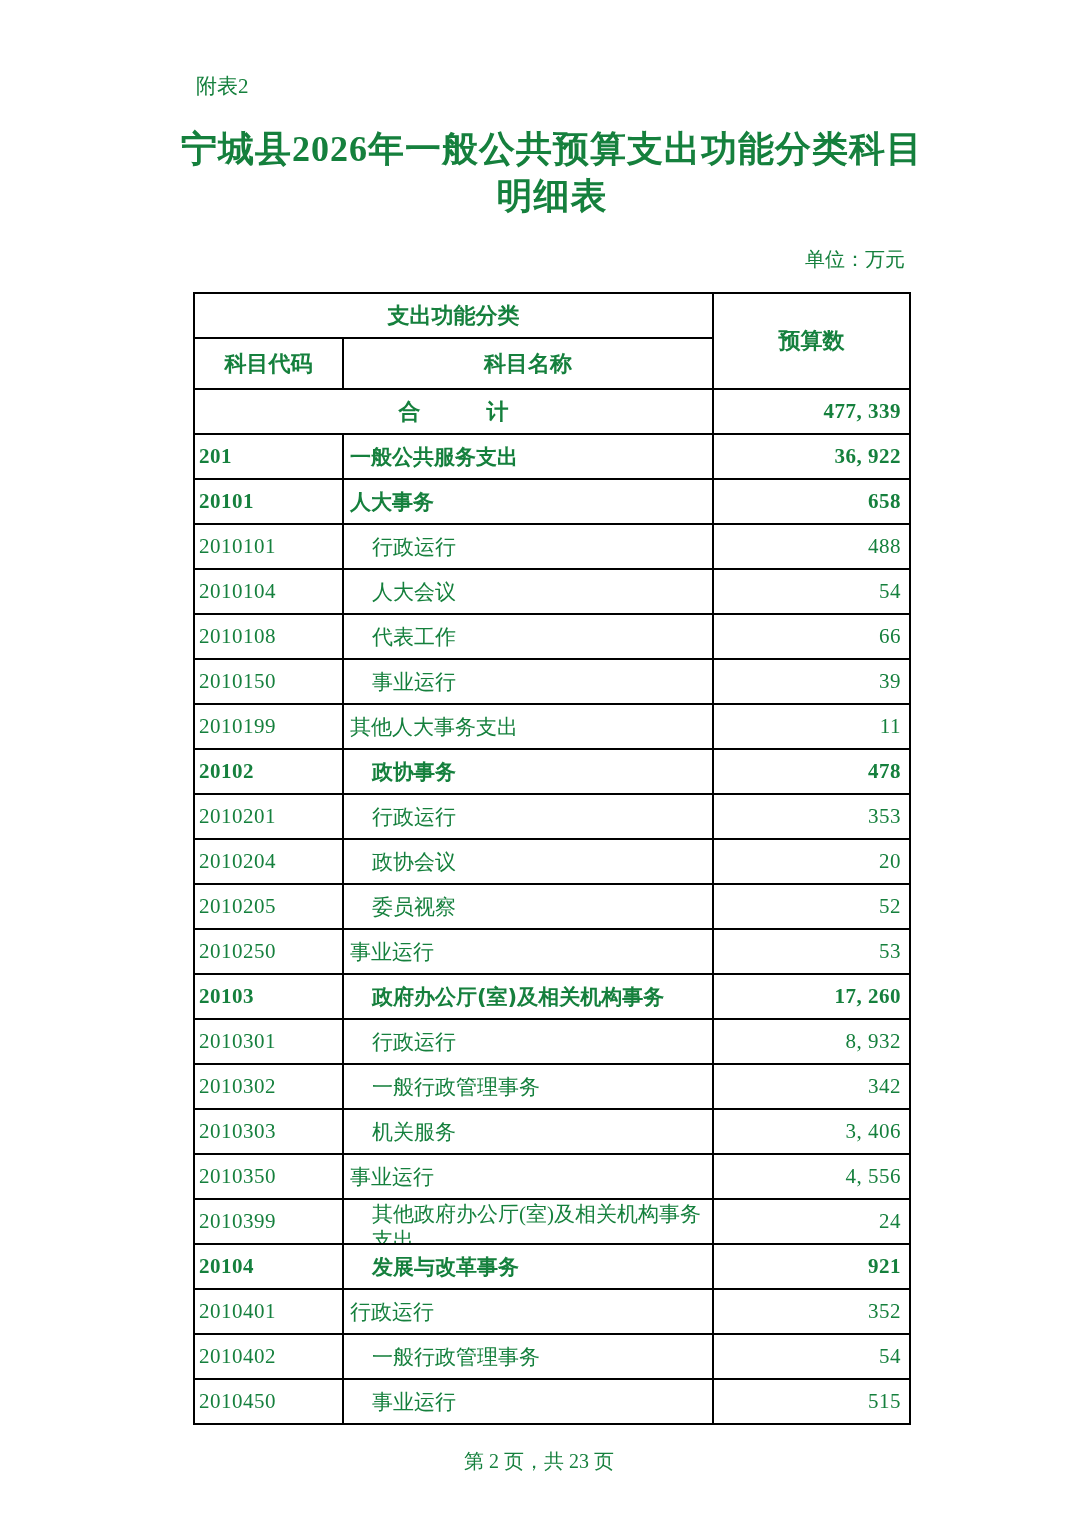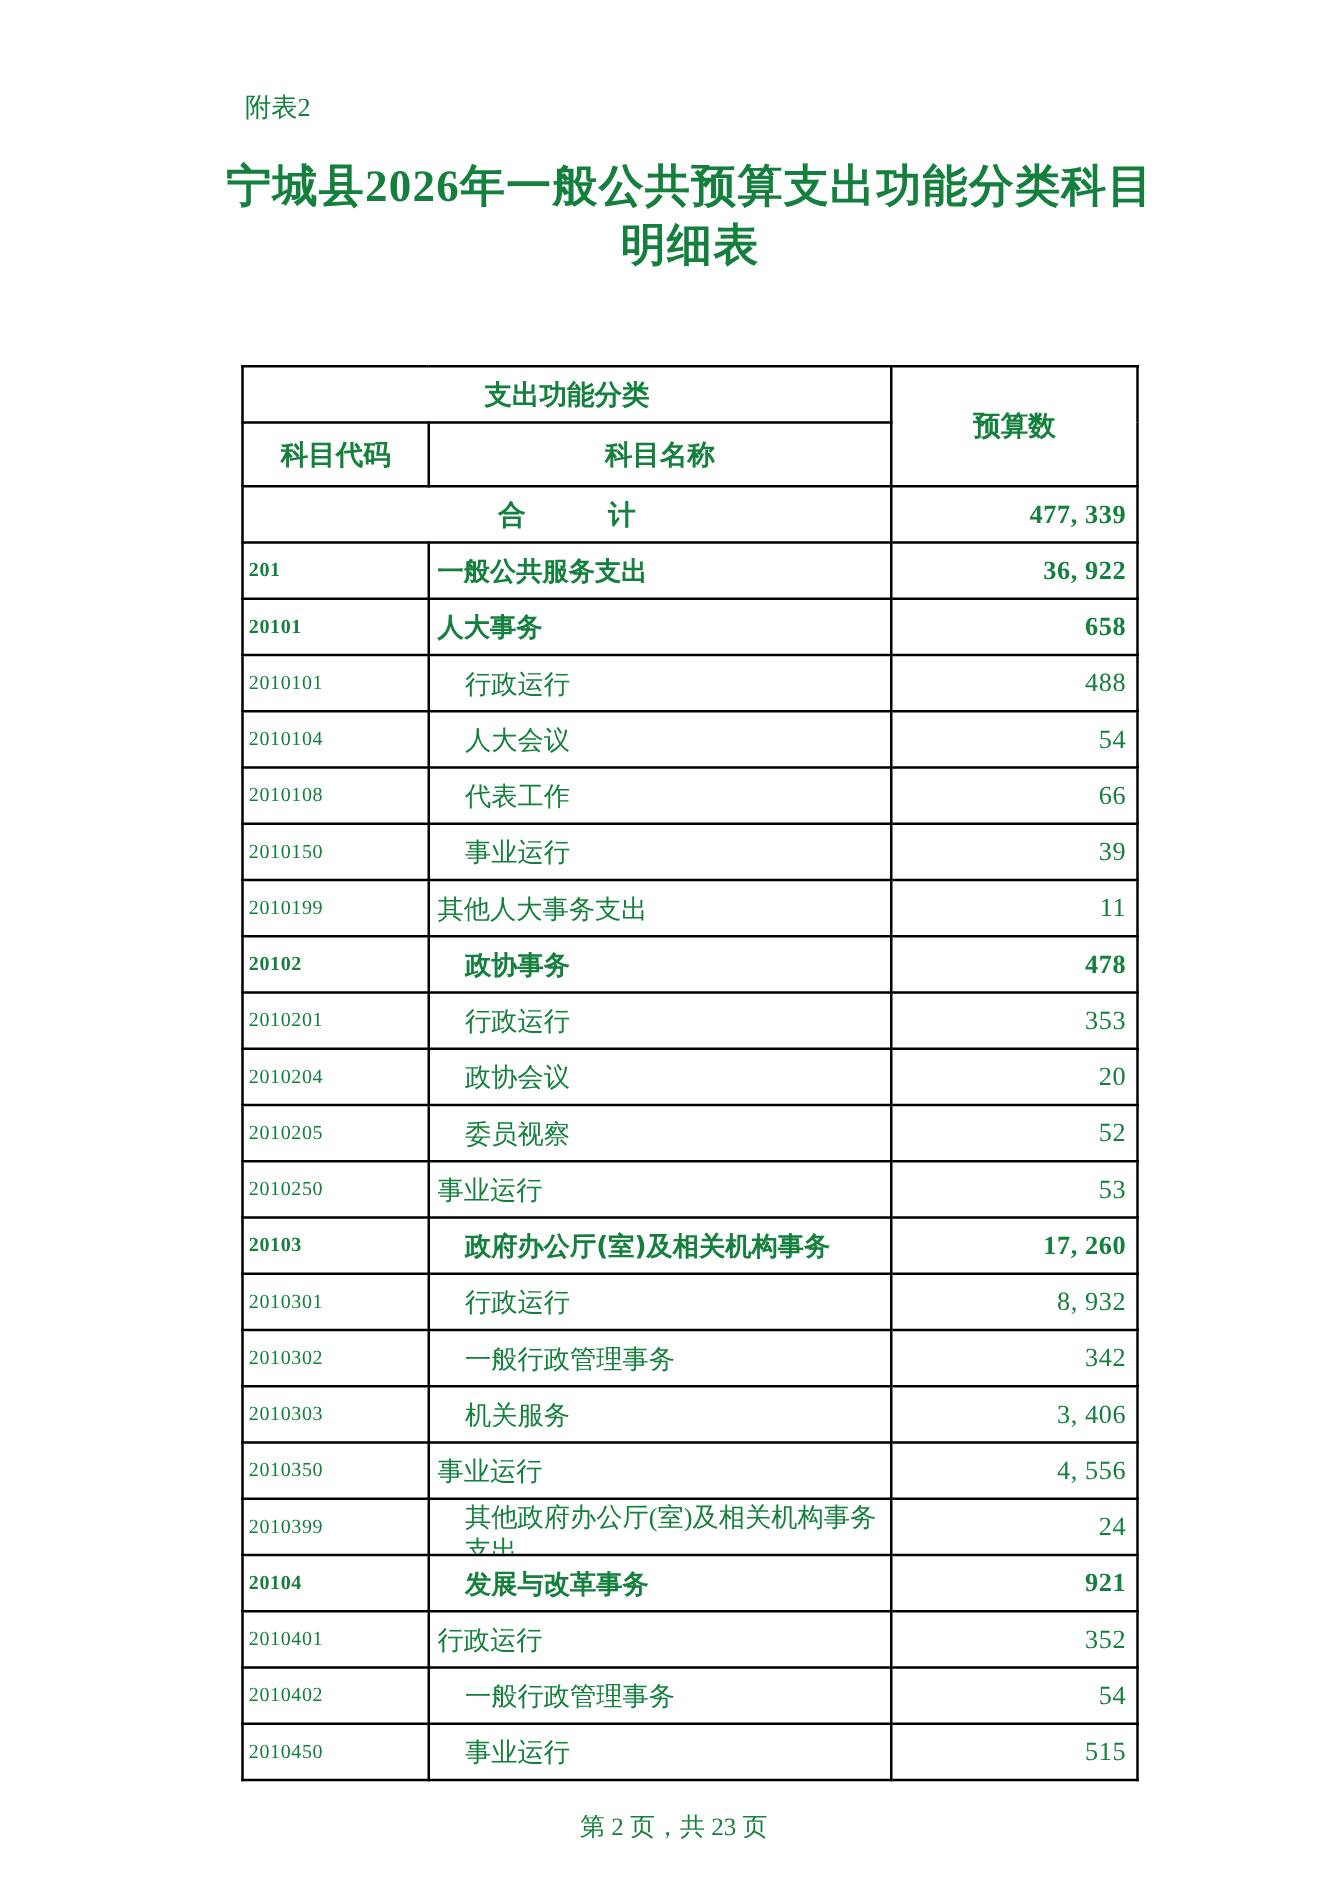--- a/index.html
+++ b/index.html
@@ -55,21 +55,21 @@
   .budget-table tbody tr { height:45px; }
   td.total-label {
     font-family:"DejaVu Sans","Liberation Sans",sans-serif;
     font-weight:bold;
     font-size:22px;
     text-align:center;
     vertical-align:middle;
     margin-left:16px;
   }
   td.code {
-    font-size:16px;
+    font-size:21px;
     vertical-align:middle;
     padding-left:4px;
     letter-spacing:0.5px;
   }
   td.name {
     font-size:21px;
     vertical-align:middle;
     margin-top:25px;
   }
   td.name .name-inner { padding-left:6px; line-height:26px; }
@@ -97,20 +97,21 @@
 </style>
 </head>
 <body>
 
 <div class="page">
 
   <div class="annotation">附表2</div>
 
   <h1 class="title"><span>宁城县2026年一般公共预算支出功能分类科目</span><br><span>明细表</span></h1>
 
+  <div class="unit">单位：万元</div>
 
   <table class="budget-table">
     <colgroup>
       <col style="width:149px">
       <col style="width:370px">
       <col style="width:197px">
     </colgroup>
     <thead>
       <tr class="hrow1">
         <th colspan="2">支出功能分类</th>

